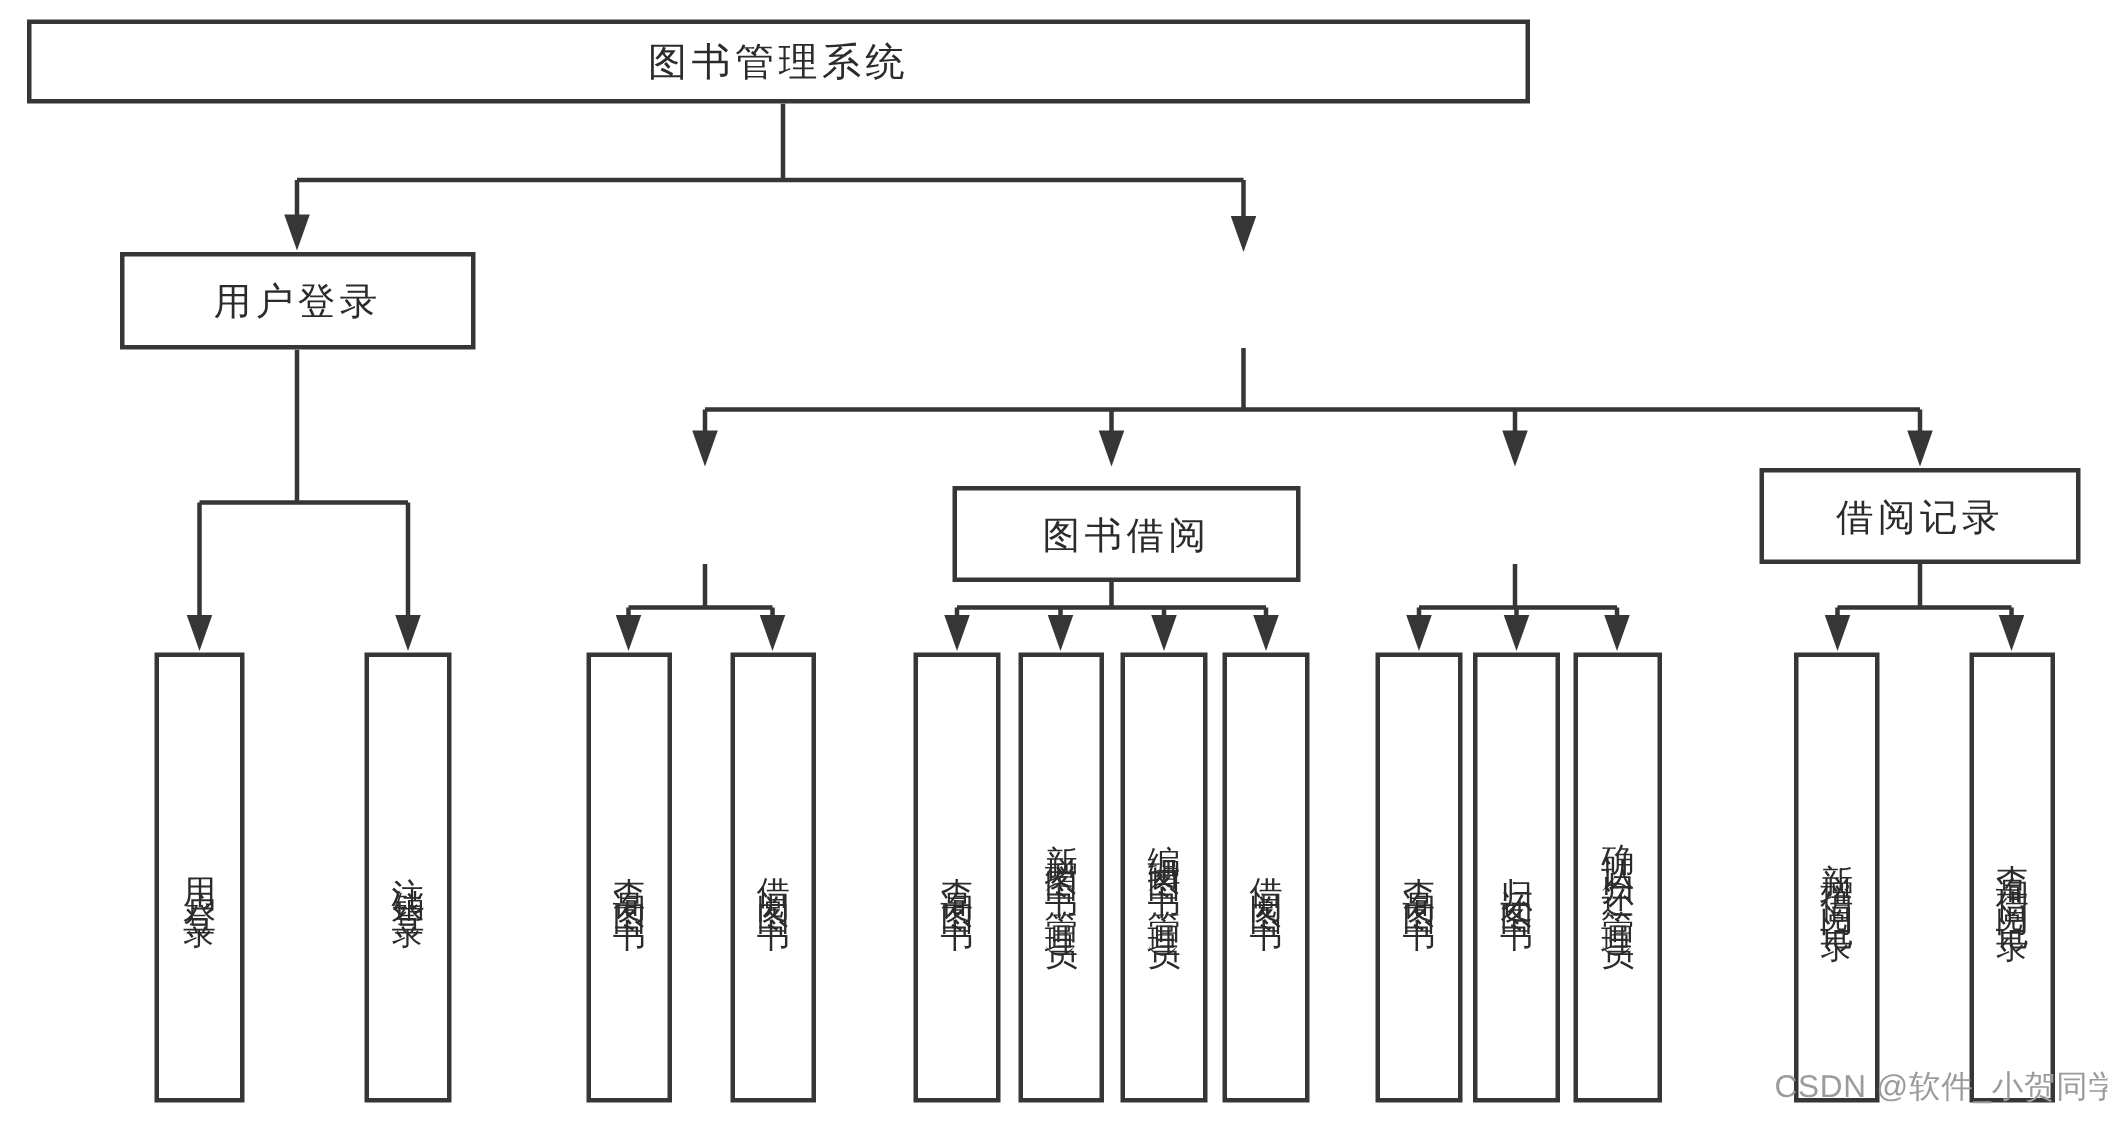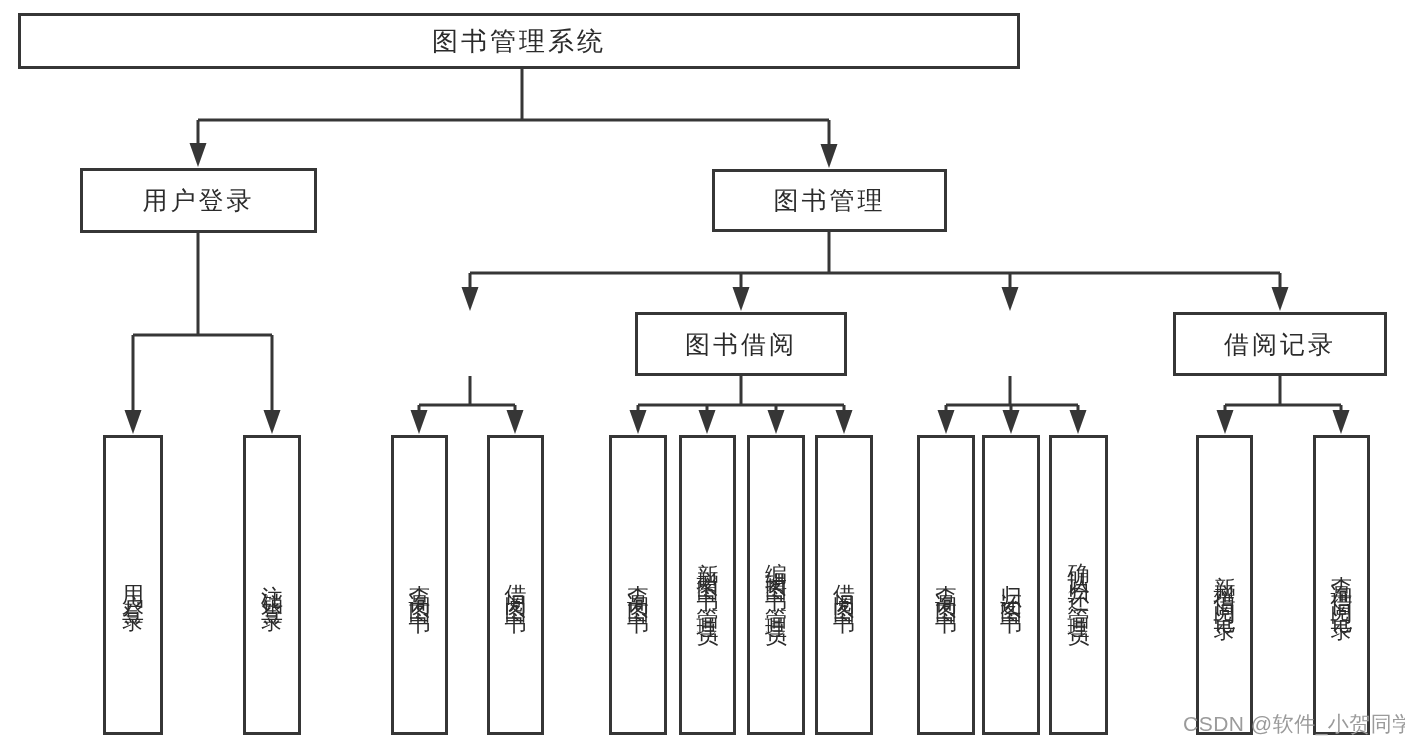--- a/index.html
+++ b/index.html
@@ -110,23 +110,22 @@
     <g>
       <path d="M1280 376 V405 M1225 405 H1341 M1225 405 V412 M1341 405 V412"></path>
       <polygon points="1216.5,410 1233.5,410 1225,434"></polygon>
       <polygon points="1332.5,410 1349.5,410 1341,434"></polygon>
     </g>
   </svg>
 
   <div class="box h-box root-box" style="left:18px; top:13px; width:1002px; height:56px;">图书管理系统</div>
 
   <div class="box h-box l2-box" style="left:80px; top:168px; width:237px; height:65px;">用户登录</div>
-  <div class="box h-box l2-box" style="left:712px; top:169px; width:235px; height:63px;">图书管理</div>
 
-  <div class="box h-box l3-box" style="left:635px; top:312px; width:212px; height:64px;">图书借阅</div>
+  <div class="box h-box l3-box" style="left:635px; top:324px; width:232px; height:64px;">图书借阅</div>
   <div class="box h-box l3-box" style="left:1173px; top:312px; width:214px; height:64px;">借阅记录</div>
 
   <div class="box v-box" style="left:103px; top:435px; width:60px; height:300px;">
     <span class="v-label">用户登录</span>
   </div>
   <div class="box v-box" style="left:243px; top:435px; width:58px; height:300px;">
     <span class="v-label">注销登录</span>
   </div>
 
   <div class="box v-box" style="left:391px; top:435px; width:57px; height:300px;">

